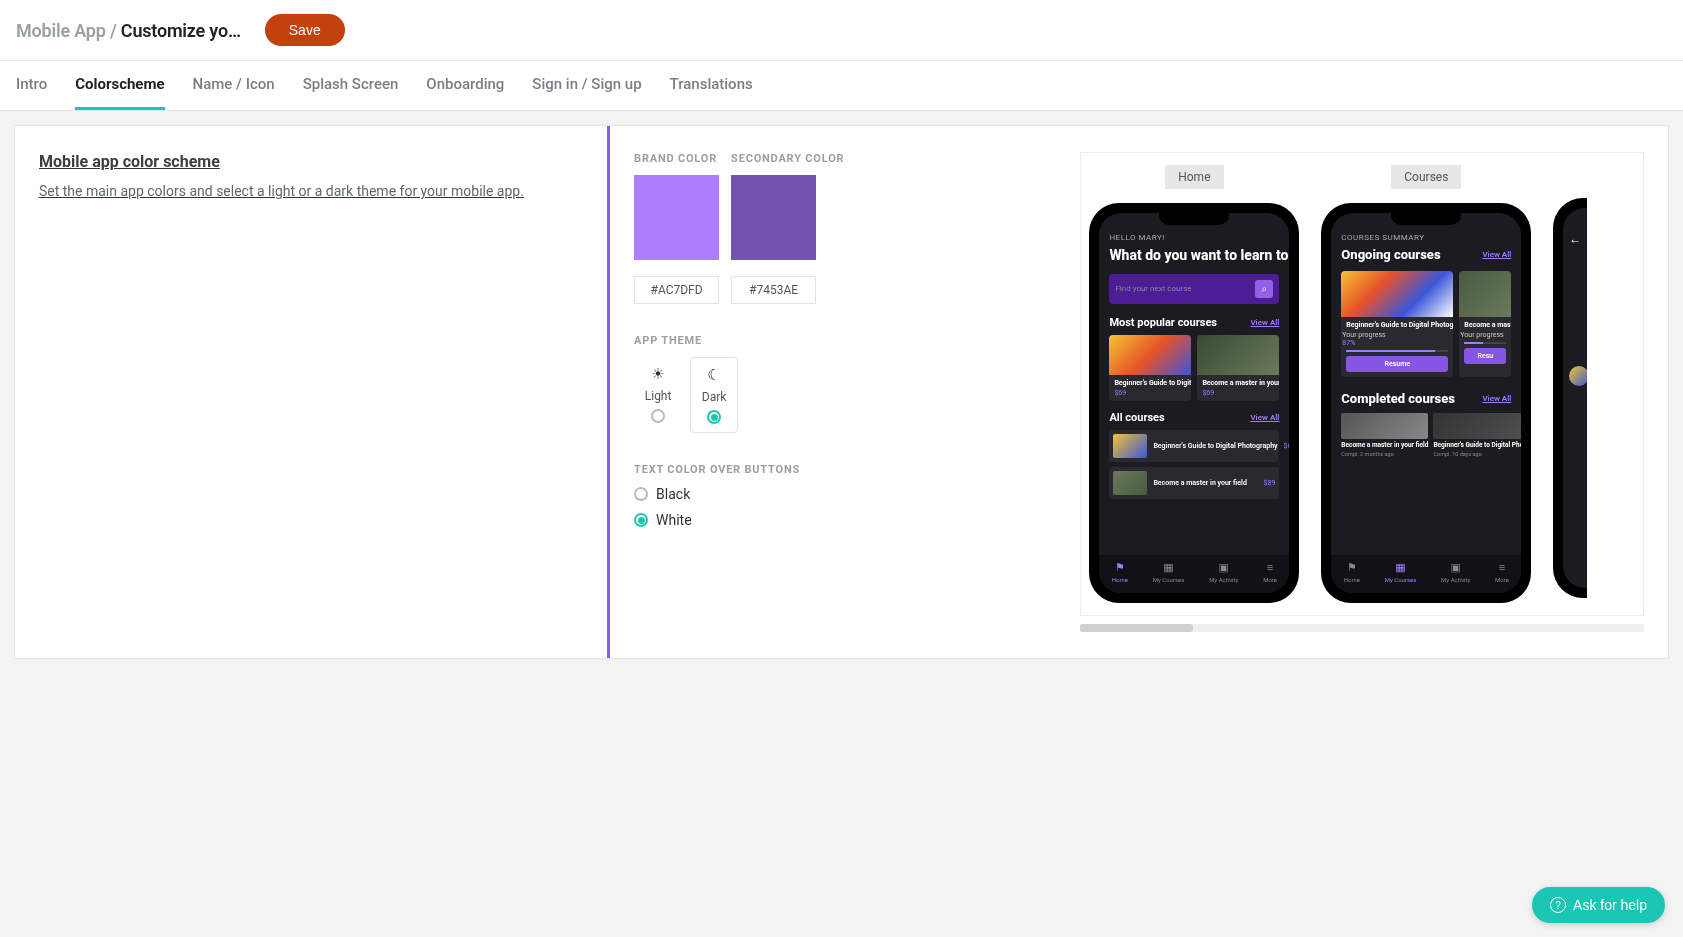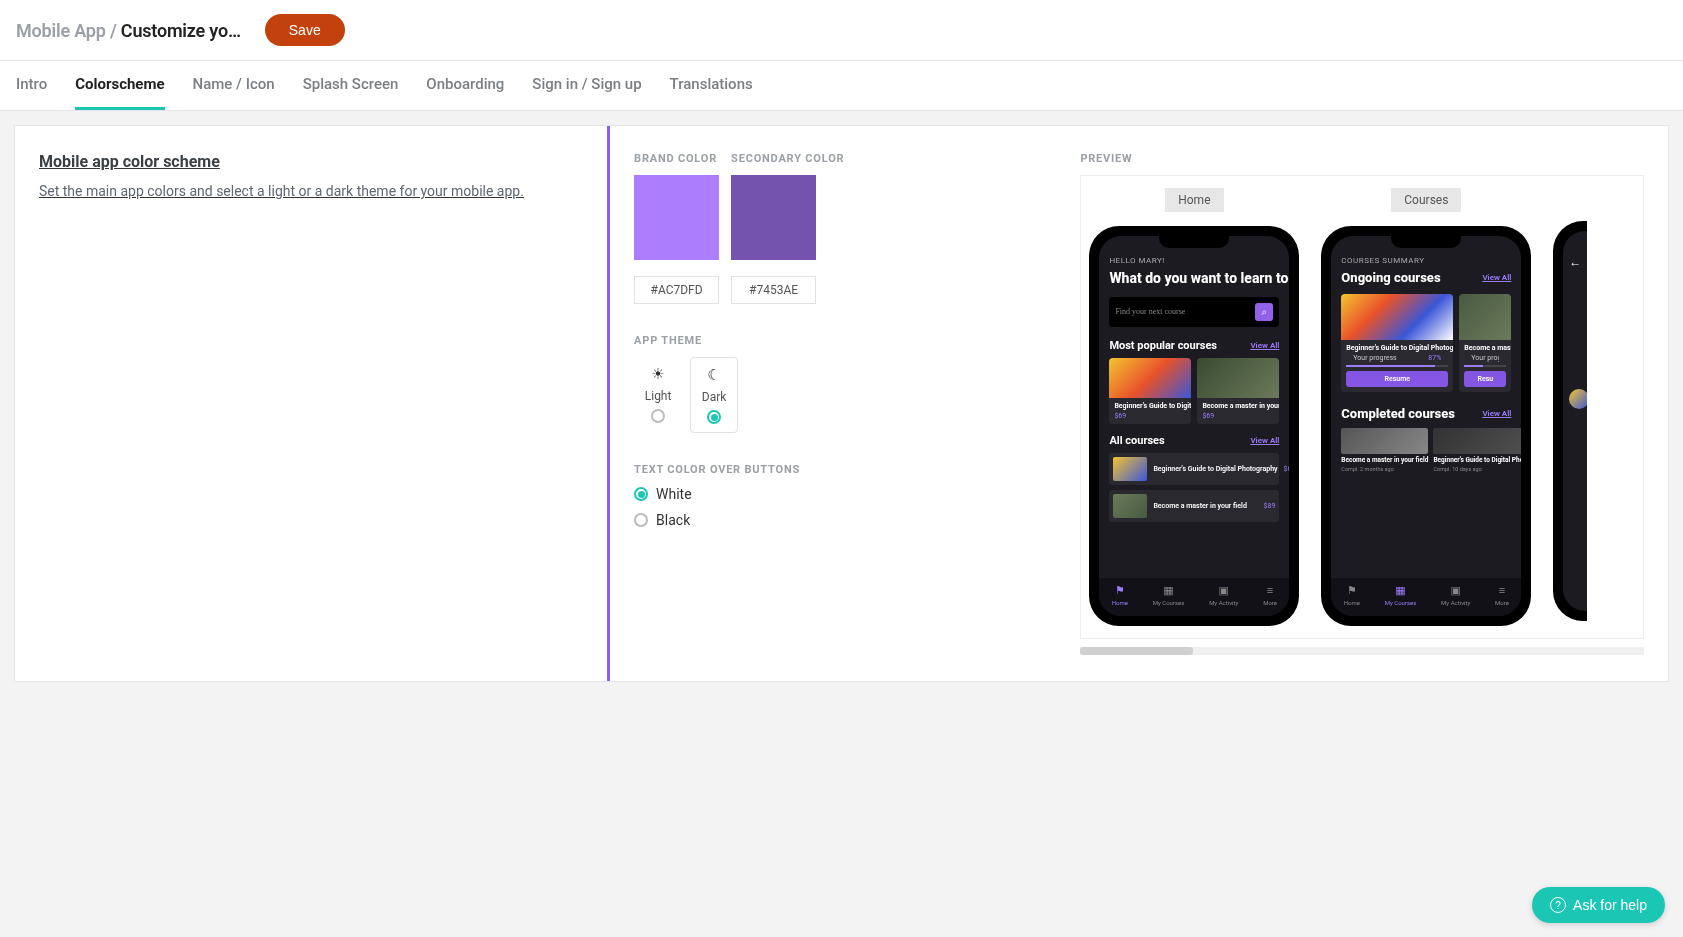--- a/index.html
+++ b/index.html
@@ -48,21 +48,21 @@
 
 
 .preview-area { border:1px solid #eee; padding: 12px 8px; overflow-x:auto; white-space:nowrap; }
 .phone-col { display:inline-block; vertical-align:top; margin-right:18px; text-align:center; }
 .phone-tab { display:inline-block; background:#e7e7e7; color:#555; font-size:12px; padding:5px 13px; margin-bottom:14px; }
 .phone { width: 210px; height: 400px; background:#000; border-radius:30px; padding:10px; position:relative; }
 .phone::before { content:''; position:absolute; top:8px; left:50%; transform:translateX(-50%); width:70px; height:14px; background:#000; border-radius:0 0 10px 10px; z-index:2;}
 .screen { width:100%; height:100%; background:#1c1b22; border-radius:22px; overflow:hidden; padding:20px 10px 0; font-size:9px; color:#fff; text-align:left; position:relative; }
 .screen .greet { font-size:8px; color:#aaa; letter-spacing:0.5px; margin-bottom:5px; }
 .screen .headline { font-size:14px; font-weight:800; line-height:1.2; margin-bottom:10px; }
-.search-bar { background:#000000; border-radius:4px; display:flex; align-items:center; padding:6px 6px; margin-bottom:12px; font-size:8px; color:#888; justify-content:space-between;font-family:Liberation Serif, serif; }
+.search-bar { background:#4c1d95; border-radius:4px; display:flex; align-items:center; padding:6px 6px; margin-bottom:12px; font-size:8px; color:#888; justify-content:space-between; }
 .search-btn { width:18px; height:18px; background:#9261e8; border-radius:3px; display:flex; align-items:center; justify-content:center; color:#fff; font-size:10px; }
 .sec-head { display:flex; justify-content:space-between; align-items:center; margin-bottom:6px; }
 .sec-head .t { font-size:11px; font-weight:700; }
 .sec-head .va { font-size:8px; color:#9d7cff; text-decoration:underline; font-weight:600; }
 .cards { display:flex; gap:6px; margin-bottom:10px; }
 .card { flex:1; background:#2a2930; border-radius:4px; overflow:hidden; }
 .card .img { height:40px; background:linear-gradient(135deg,#f4c430,#e8522a,#3b56d8); }
 .card .img2 { height:40px; background:linear-gradient(135deg,#3a4a32,#6b7a5a); }
 .card .ct { font-size:7px; font-weight:700; padding:4px 5px 2px; line-height:1.2; }
 .card .price { font-size:7px; color:#9d7cff; padding:0 5px 4px; }
@@ -72,21 +72,21 @@
 .list-row .pr { font-size:7px; color:#9d7cff; }
 .navbar { position:absolute; bottom:0; left:0; right:0; background:#121117; display:flex; justify-content:space-around; padding:6px 0 10px; }
 .navitem { text-align:center; color:#888; font-size:6px; }
 .navitem.active { color:#9d7cff; }
 .navitem .ico { font-size:11px; display:block; margin-bottom:2px; }
 
 .ongoing-card { flex:1; background:#2a2930; border-radius:4px; overflow:hidden; }
 .ongoing-card .img { height:46px; background:linear-gradient(135deg,#f4c430,#e8522a,#3b56d8,#fff); }
 .ongoing-card .img2 { height:46px; background:linear-gradient(135deg,#4a5a42,#6b7a5a); }
 .ongoing-card .ct { font-size:7px; font-weight:700; padding:4px 5px 2px; line-height:1.2; }
-.prog-row { display:flex; justify-content:space-between; font-size:7px; color:#ccc; padding:0 12px 3px; }
+.prog-row { display:flex; justify-content:space-between; font-size:7px; color:#ccc; padding:0 1px 3px;flex-direction:column; }
 .prog-row .pct { color:#9d7cff; }
 .prog-bar { height:2px; background:#444; margin:0 5px 4px; }
 .prog-bar span { display:block; height:100%; background:#9d7cff; }
 .resume-btn { background:#8456e3; color:#fff; font-size:7px; text-align:center; padding:4px; margin:2px 5px 5px; border-radius:3px; font-weight:600; }
 .comp-cards { display:flex; gap:5px; }
 .comp-card { flex:1; }
 .comp-card .img { height:26px; background:linear-gradient(135deg,#555,#888); border-radius:2px; margin-bottom:3px; }
 .comp-card .ct { font-size:6.5px; font-weight:700; line-height:1.15; margin-bottom:2px; }
 .comp-card .meta { font-size:5.5px; color:#888; }
 .phone-slice { width: 34px; height:400px; background:#000; border-radius:30px 0 0 30px; padding:10px 0 10px 10px; display:inline-block; vertical-align:top; overflow:hidden; }
@@ -148,31 +148,30 @@
       </div>
       <div class="theme-card selected">
         <span class="theme-icon">☾</span>
         <span class="theme-label">Dark</span>
         <span class="radio checked"></span>
       </div>
     </div>
 
     <div class="label">TEXT COLOR OVER BUTTONS</div>
     <div class="radio-row">
+      <span class="radio"></span>
+      <span>Black</span>
+    </div>
+    <div class="radio-row">
       <span class="radio checked"></span>
       <span>White</span>
     </div>
-    <div class="radio-row">
-      <span class="radio"></span>
-      <span>Black</span>
-    </div>
   </div>
 
   <div class="col-right">
-    <div class="label">PREVIEW</div>
     <div class="preview-area">
 
       
       <div class="phone-col">
         <div class="phone-tab">Home</div>
         <div class="phone">
           <div class="screen">
             <div class="greet">HELLO MARY!</div>
             <div class="headline">What do you want to learn today?</div>
             <div class="search-bar">

